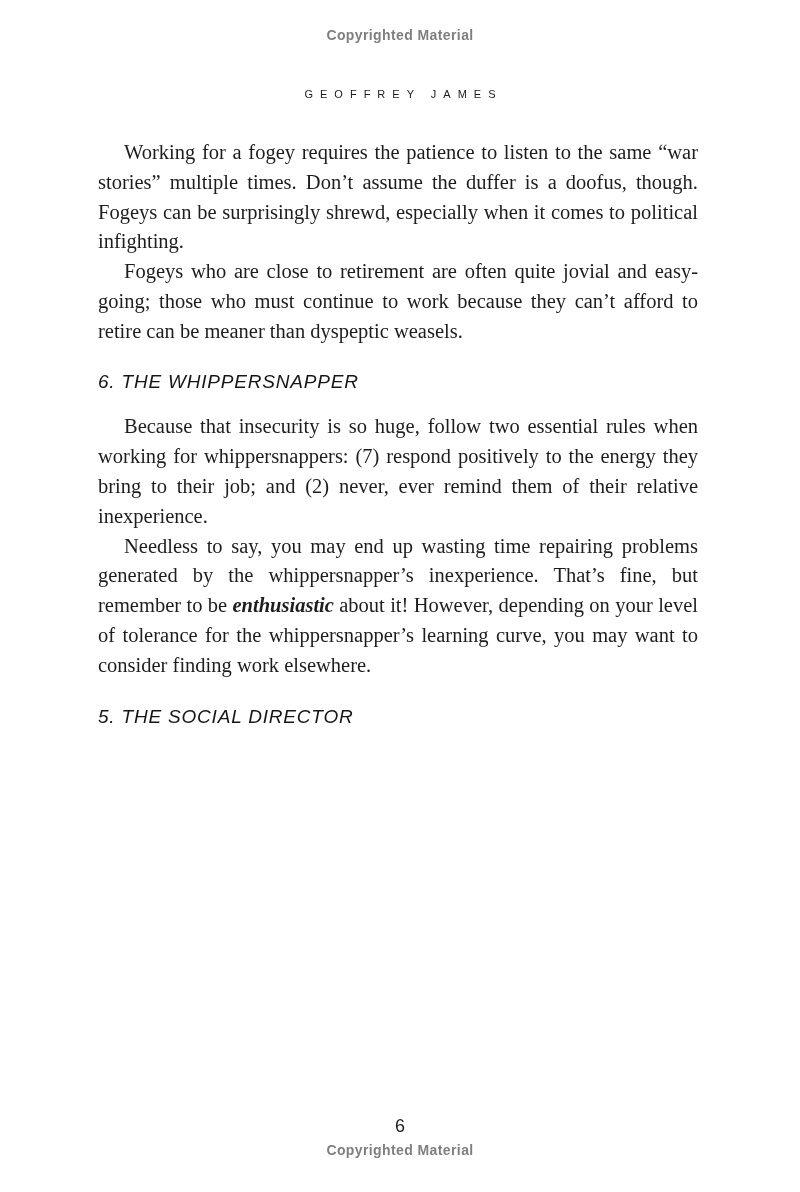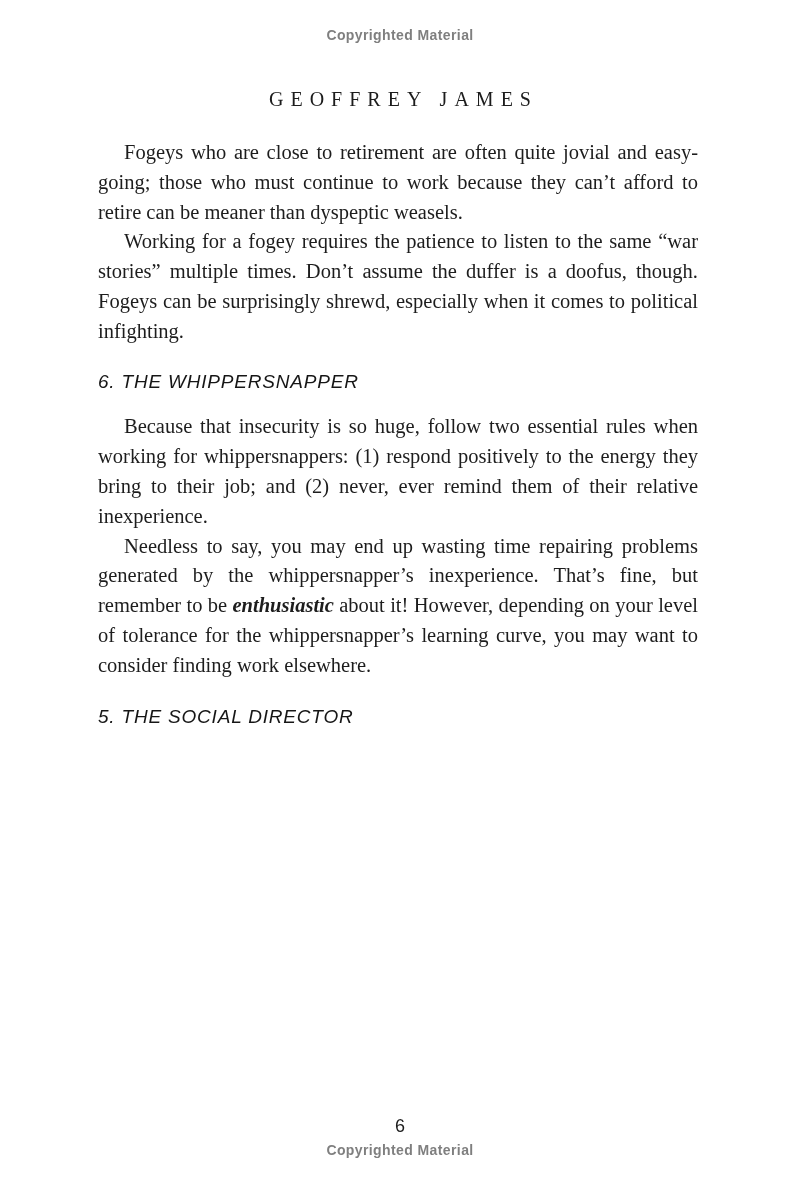--- a/index.html
+++ b/index.html
@@ -26,23 +26,23 @@
     letter-spacing: 0.4px;
   }
   .top-notice { top: 27px; }
   .bottom-notice { top: 1142px; }
   .running-header {
     position: absolute;
     top: 88px;
     left: 0;
     width: 100%;
     text-align: center;
-    font-family: Liberation Serif, serif;
+    font-family: Liberation Sans, sans-serif;
     font-weight: 400;
-    font-size: 20px;
+    font-size: 11px;
     letter-spacing: 7px;
     text-indent: 7px; 
     color: #1c1c1c;
   }
   .text-block {
     position: absolute;
     top: 138px;
     left: 98px;
     width: 600px;
     font-family: "Liberation Serif", "DejaVu Serif", serif;
@@ -85,29 +85,29 @@
 <body>
 
 <div class="page">
 
   <div class="top-notice">Copyrighted Material</div>
 
   <div class="running-header">GEOFFREY JAMES</div>
 
   <div class="text-block">
 
+    <p class="indent">Working for a fogey requires the patience to listen to the same “war stories” multiple times. Don’t assume the duffer is a doofus, though. Fogeys can be surprisingly shrewd, especially when it comes to political infighting.</p>
+
     <p class="indent">Fogeys who are close to retirement are often quite jovial and easy-going; those who must continue to work because they can’t afford to retire can be meaner than dyspeptic weasels.</p>
-
-    <p class="indent">Working for a fogey requires the patience to listen to the same “war stories” multiple times. Don’t assume the duffer is a doofus, though. Fogeys can be surprisingly shrewd, especially when it comes to political infighting.</p>
 
 
     <h2 class="section-heading">6. THE WHIPPERSNAPPER</h2>
 
 
-    <p class="indent">Because that insecurity is so huge, follow two essential rules when working for whippersnappers: (1) respond positively to the energy they bring to their job; and (2) never, ever remind them of their relative inexperience.</p>
+    <p class="indent">Because that insecurity is so huge, follow two essential rules when working for whippersnappers: (7) respond positively to the energy they bring to their job; and (2) never, ever remind them of their relative inexperience.</p>
 
     <p class="indent"><span>Needless to say, you may end up wasting time repairing problems generated by the whippersnapper’s inexperience. That’s fine, but remember to be </span><span class="italic-run">enthusiastic</span><span> about it! However, depending on your level of tolerance for the whippersnapper’s learning curve, you may want to consider finding work elsewhere.</span></p>
 
     <h2 class="section-heading">5. THE SOCIAL DIRECTOR</h2>
 
 
   </div>
 
   <div class="page-number">6</div>
 

